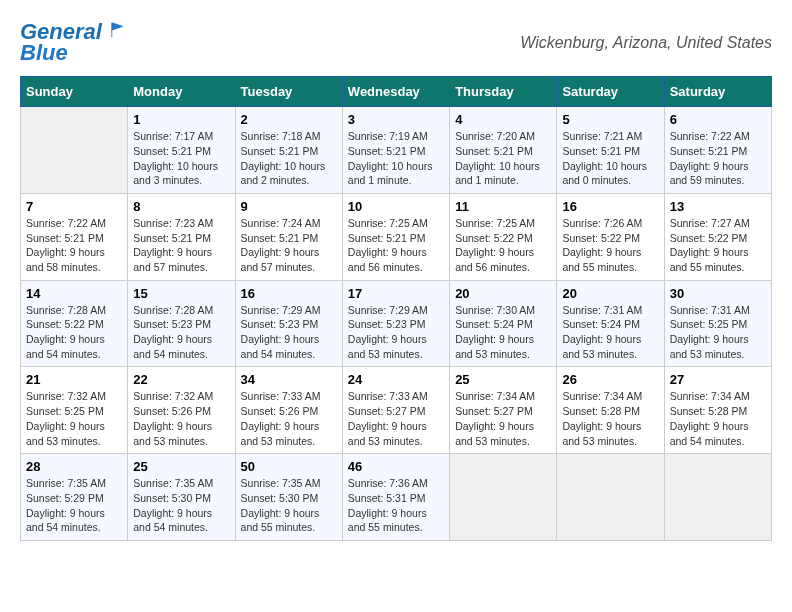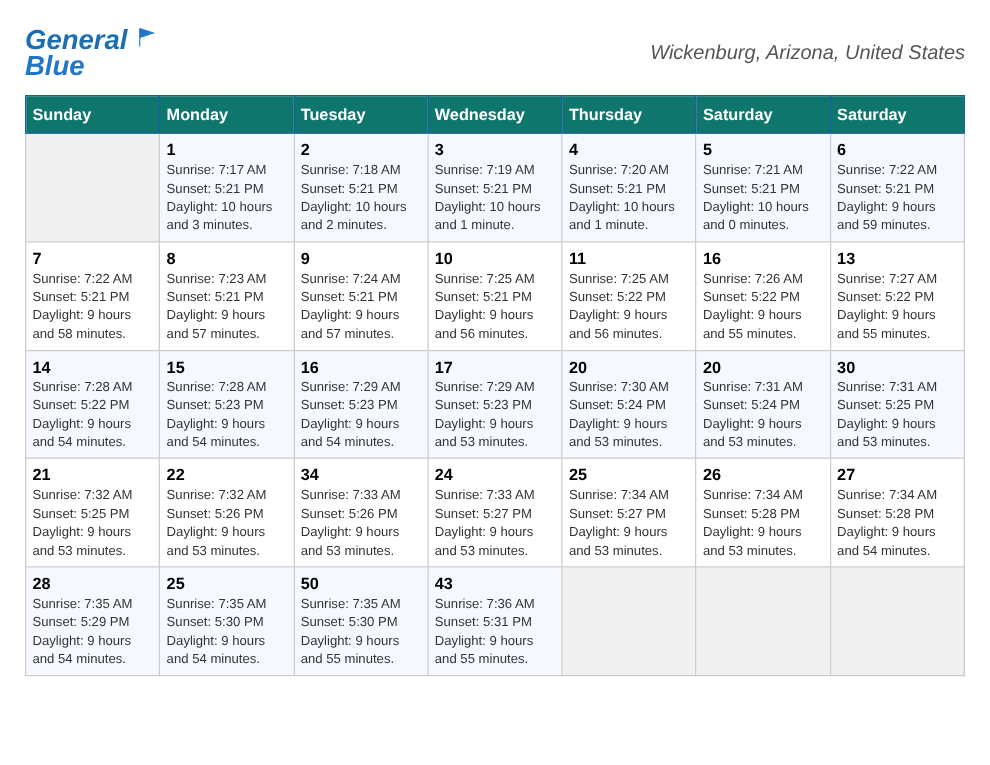--- a/index.html
+++ b/index.html
@@ -247,21 +247,21 @@
         </td>
         <td>
           <div class="day-num">25</div>
           <div class="day-detail">Sunrise: 7:35 AM<br>Sunset: 5:30 PM<br>Daylight: 9 hours<br>and 54 minutes.</div>
         </td>
         <td>
           <div class="day-num">50</div>
           <div class="day-detail">Sunrise: 7:35 AM<br>Sunset: 5:30 PM<br>Daylight: 9 hours<br>and 55 minutes.</div>
         </td>
         <td>
-          <div class="day-num">43</div>
+          <div class="day-num">46</div>
           <div class="day-detail">Sunrise: 7:36 AM<br>Sunset: 5:31 PM<br>Daylight: 9 hours<br>and 55 minutes.</div>
         </td>
         <td class="empty-cell"></td>
         <td class="empty-cell"></td>
         <td class="empty-cell"></td>
       </tr>
     </tbody>
 </table>
 
 </body></html>

